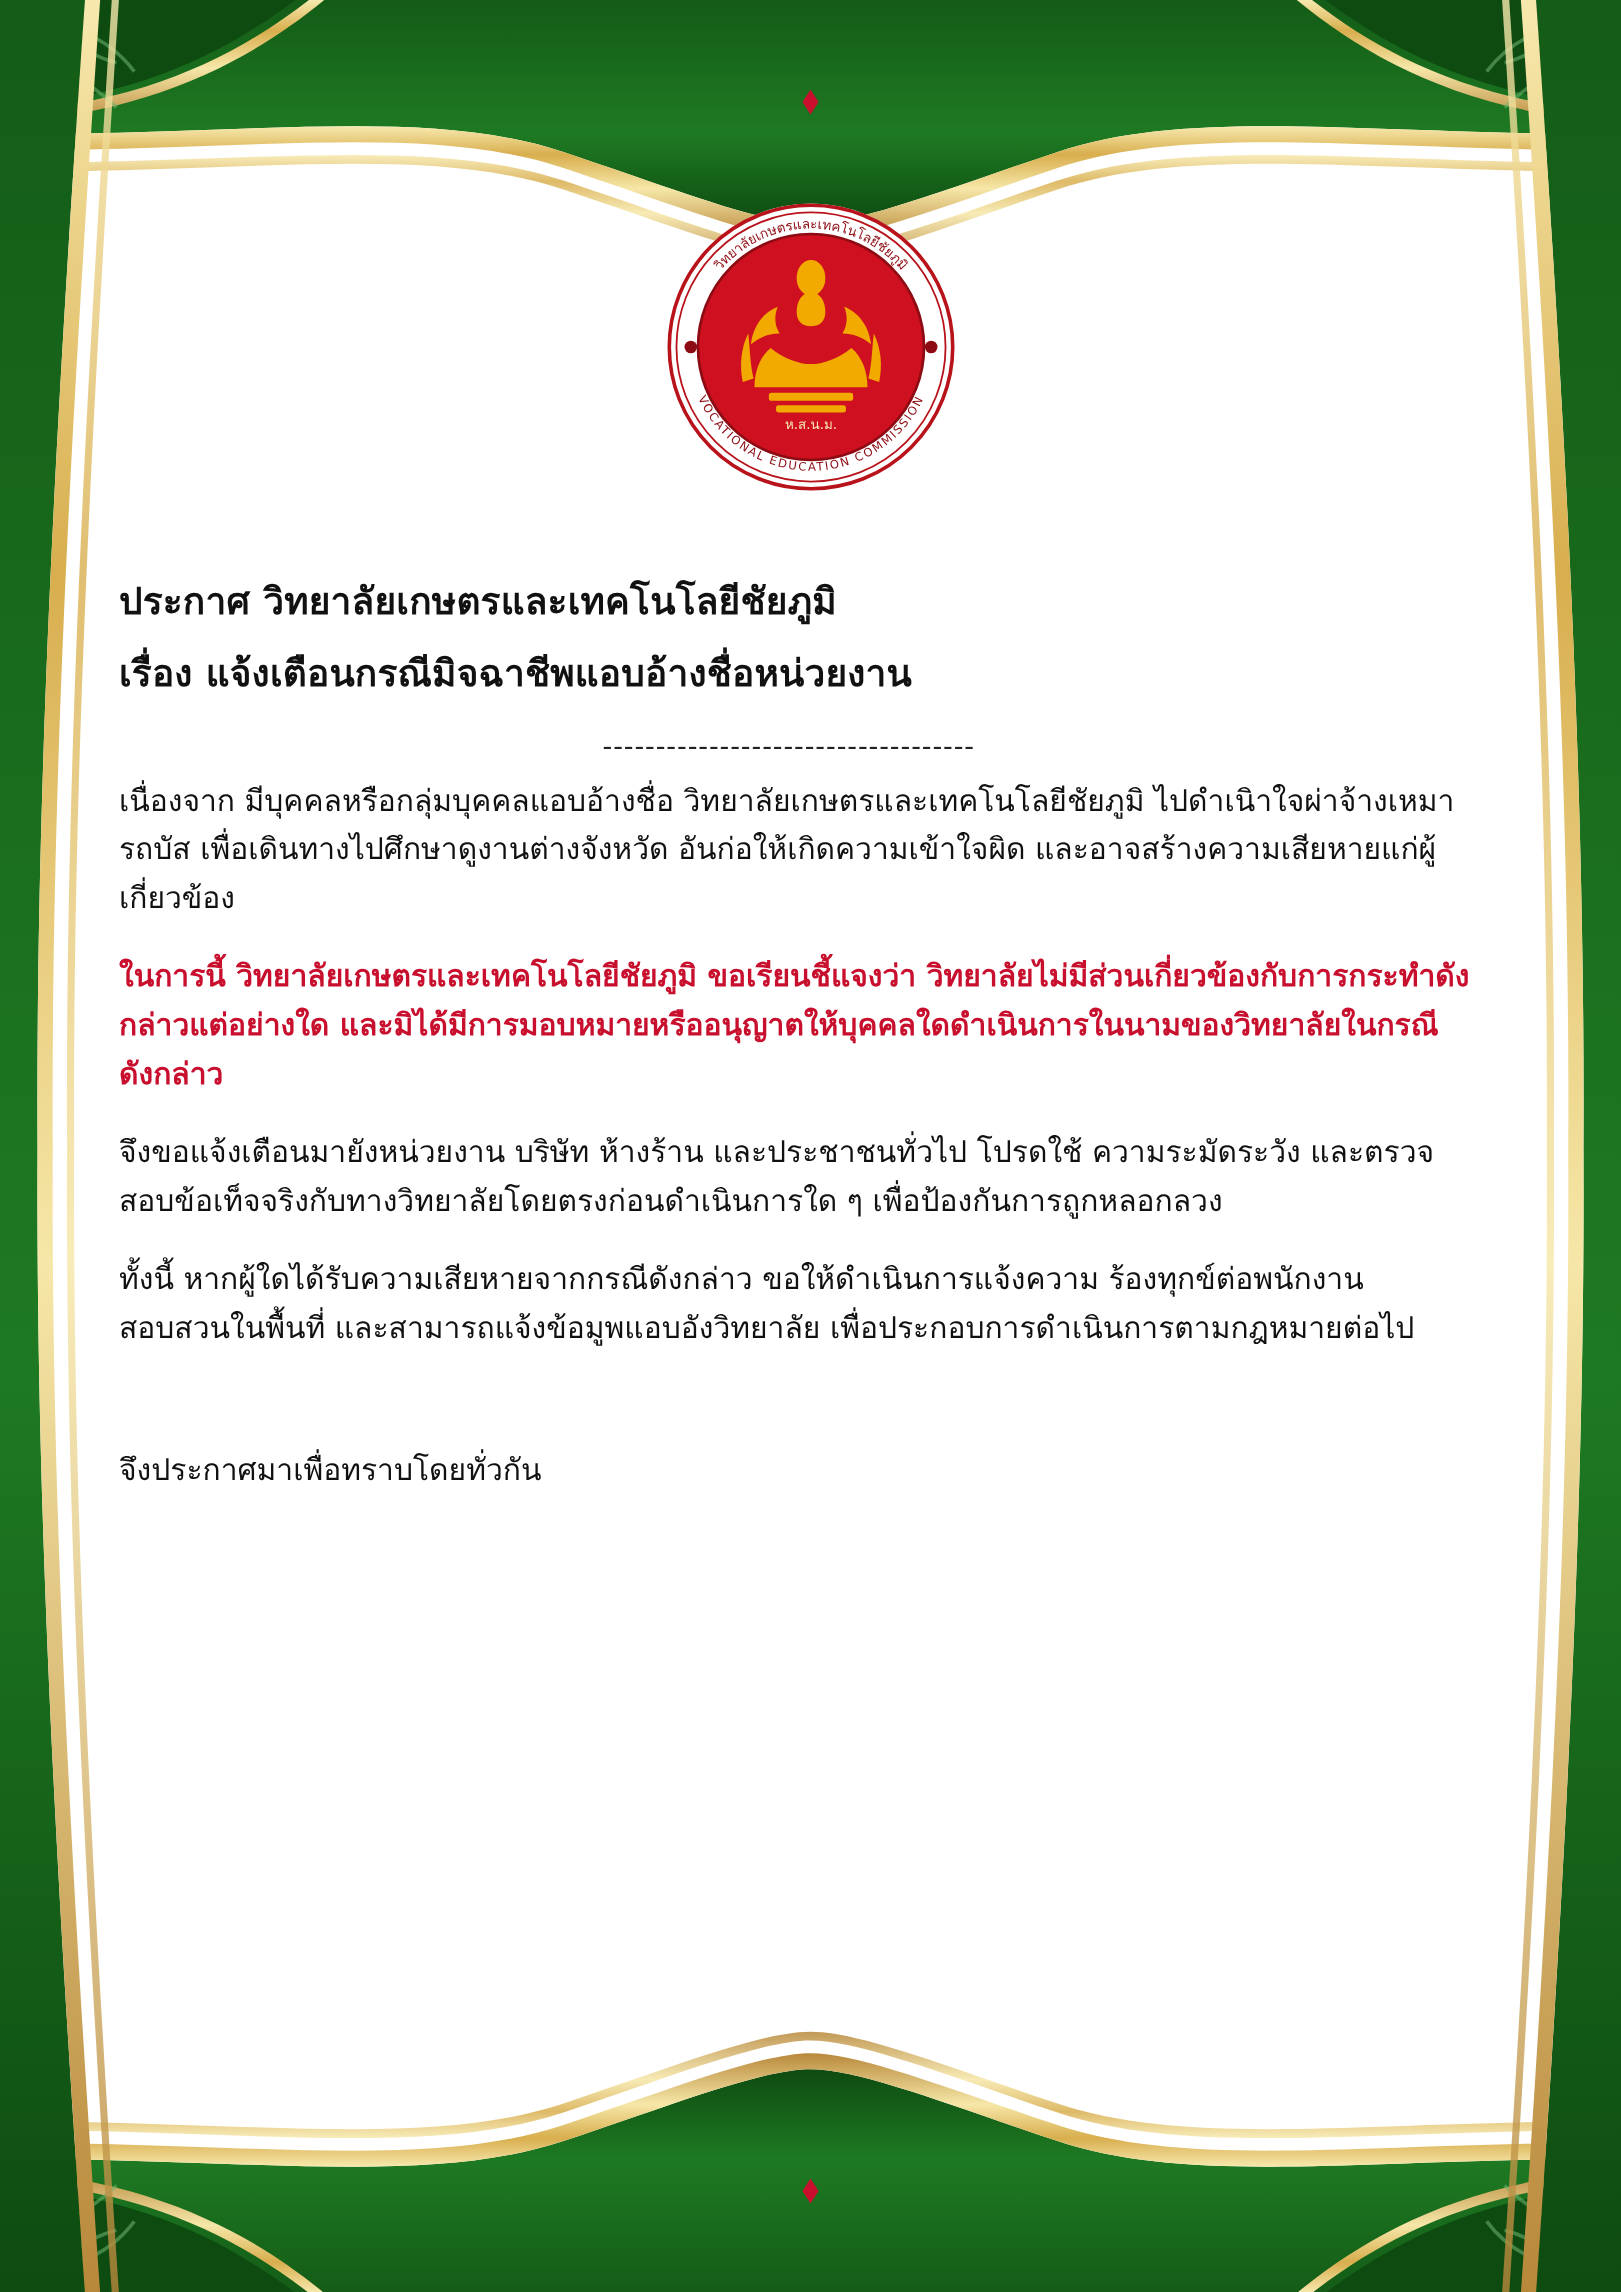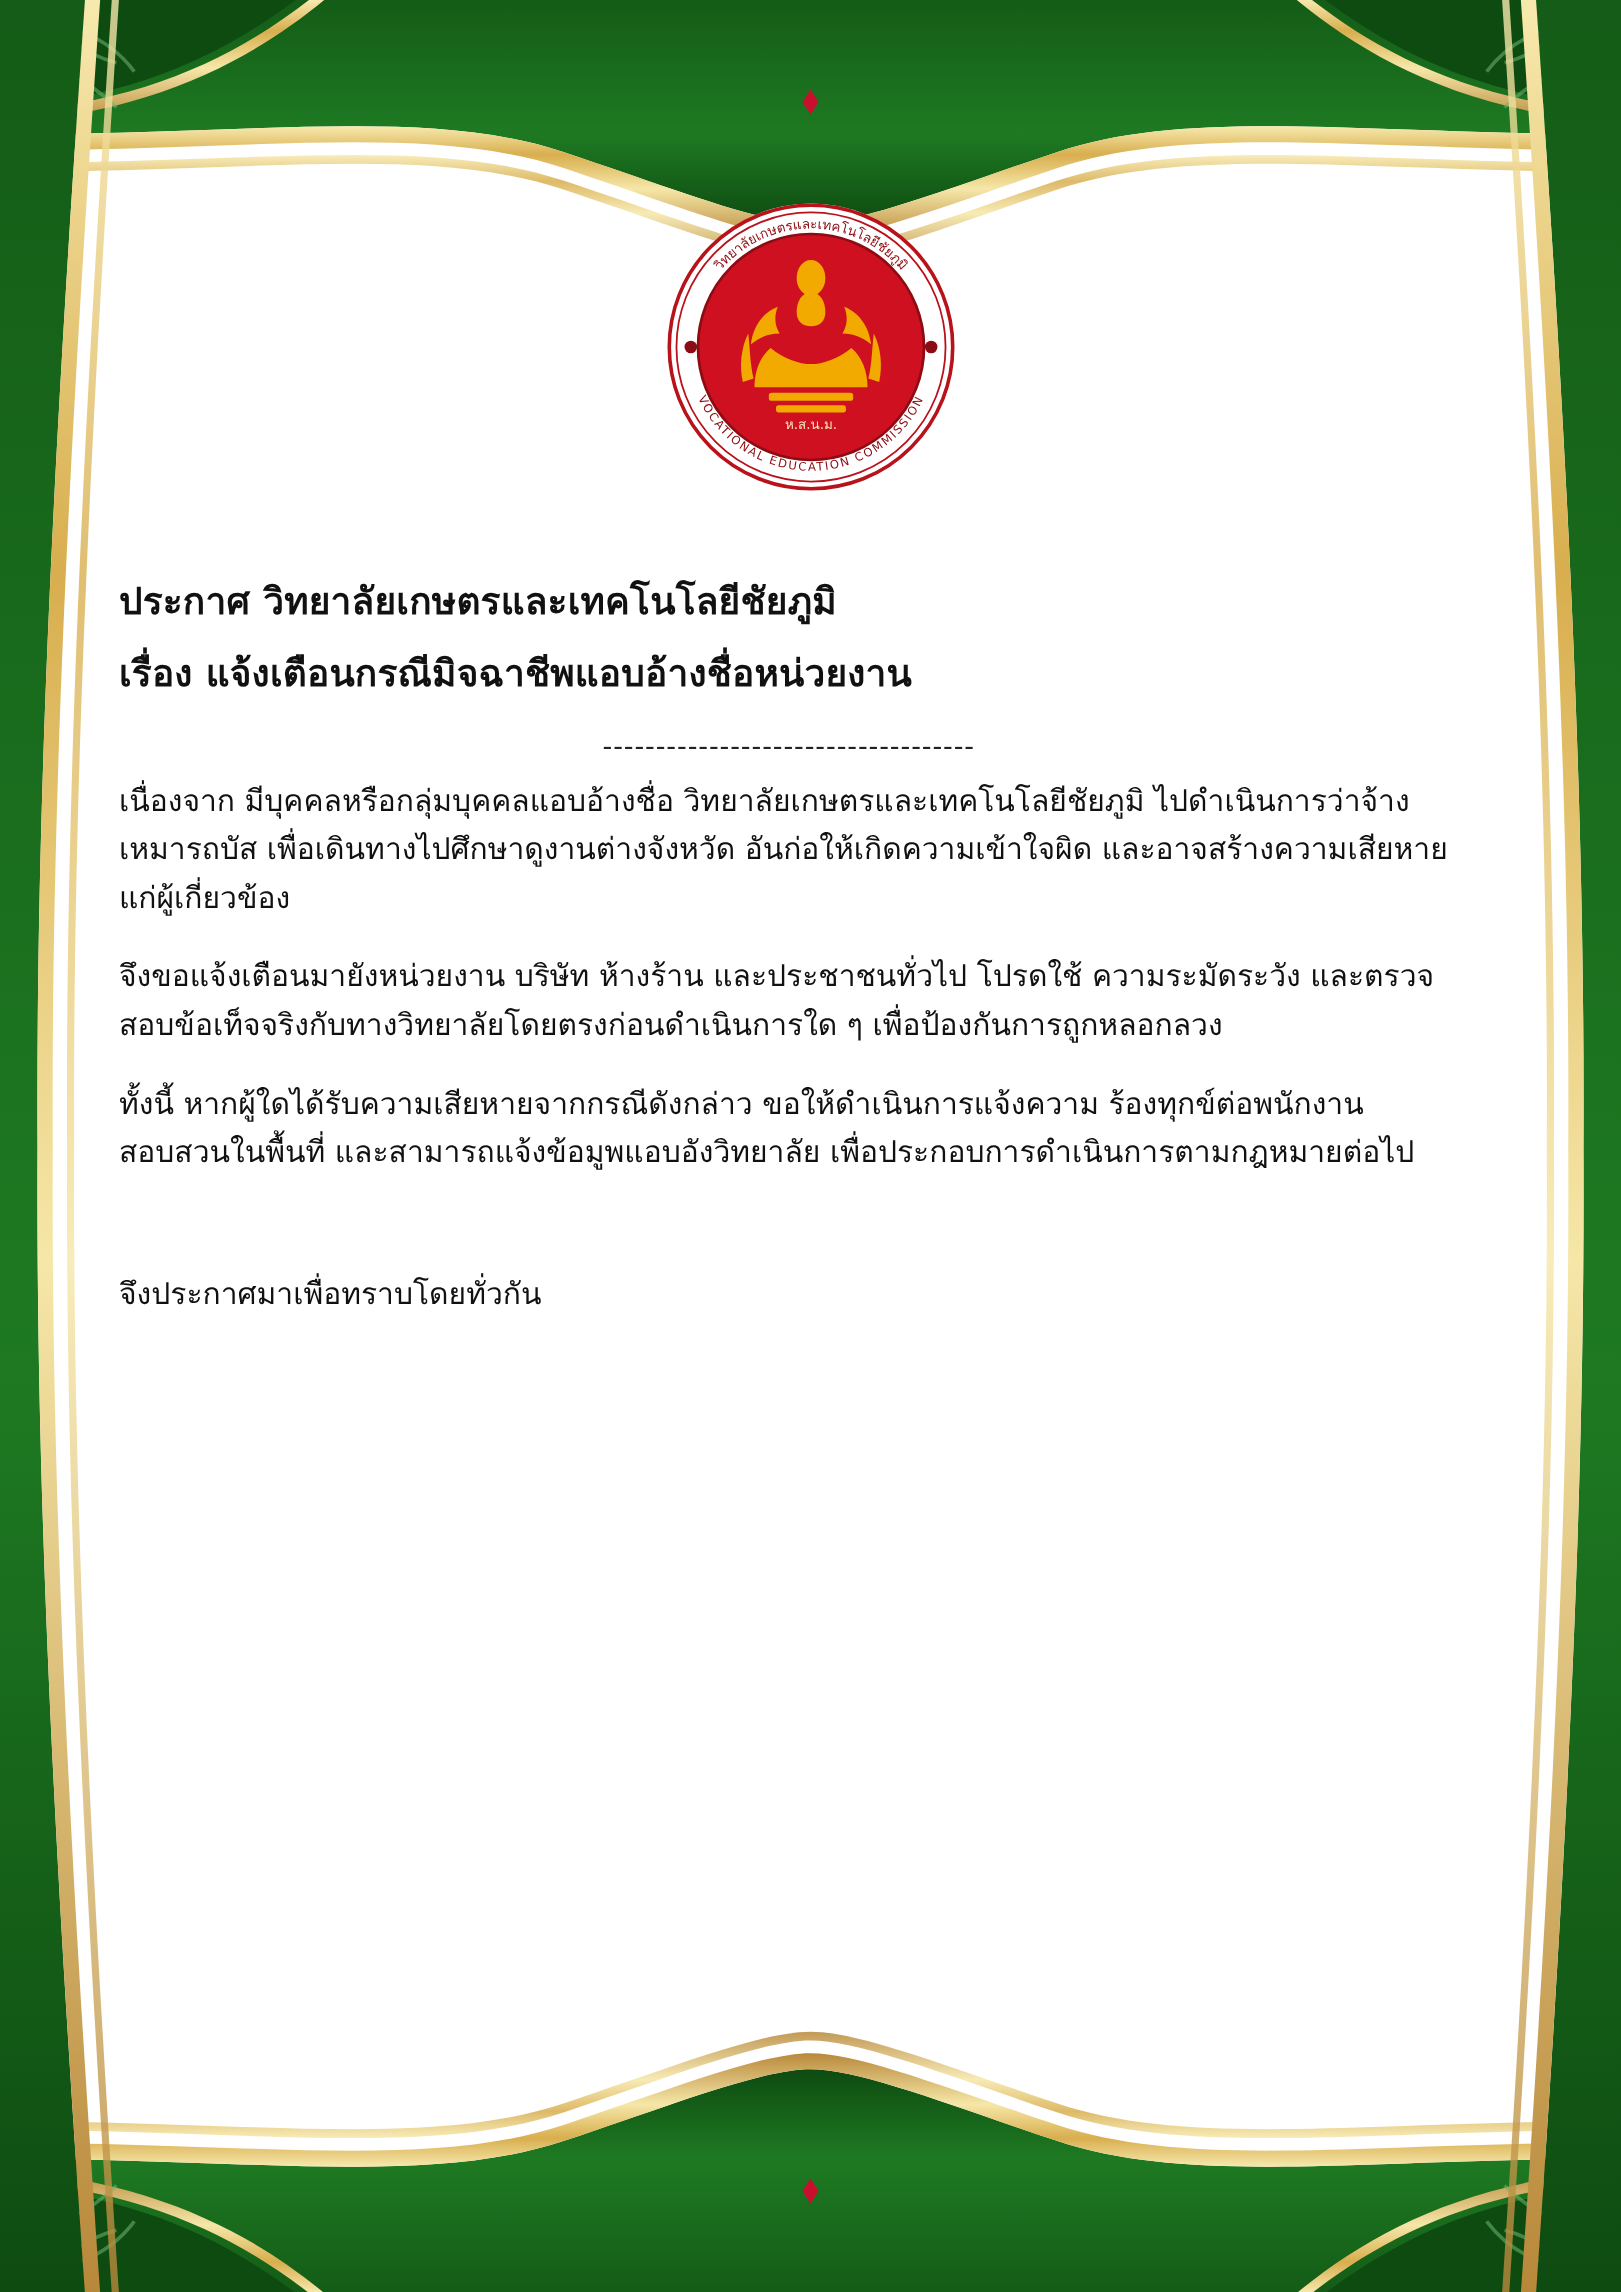--- a/index.html
+++ b/index.html
@@ -244,22 +244,23 @@
 
   <div class="content">
 
     <div class="title-block">
       <div>ประกาศ วิทยาลัยเกษตรและเทคโนโลยีชัยภูมิ</div>
       <div class="title-line-2">เรื่อง แจ้งเตือนกรณีมิจฉาชีพแอบอ้างชื่อหน่วยงาน</div>
     </div>
 
     <div class="rule">-----------------------------------</div>
 
-    <p class="para">เนื่องจาก มีบุคคลหรือกลุ่มบุคคลแอบอ้างชื่อ วิทยาลัยเกษตรและเทคโนโลยีชัยภูมิ ไปดำเนินการว่าจ้างเหมารถบัส เพื่อเดินทางไปศึกษาดูงานต่างจังหวัด อันก่อให้เกิดความเข้าใจผิด และอาจสร้างความเสียหายแก่ผู้เกี่ยวข้อง</p>
-
+    <p class="para">เนื่องจาก มีบุคคลหรือกลุ่มบุคคลแอบอ้างชื่อ วิทยาลัยเกษตรและเทคโนโลยีชัยภูมิ ไปดำเนิาใจผ่าจ้างเหมารถบัส เพื่อเดินทางไปศึกษาดูงานต่างจังหวัด อันก่อให้เกิดความเข้าใจผิด และอาจสร้างความเสียหายแก่ผู้เกี่ยวข้อง</p>
+
+    <p class="para red">ในการนี้ วิทยาลัยเกษตรและเทคโนโลยีชัยภูมิ ขอเรียนชี้แจงว่า วิทยาลัยไม่มีส่วนเกี่ยวข้องกับการกระทำดังกล่าวแต่อย่างใด และมิได้มีการมอบหมายหรืออนุญาตให้บุคคลใดดำเนินการในนามของวิทยาลัยในกรณีดังกล่าว</p>
 
     <p class="para gap">จึงขอแจ้งเตือนมายังหน่วยงาน บริษัท ห้างร้าน และประชาชนทั่วไป โปรดใช้ ความระมัดระวัง และตรวจสอบข้อเท็จจริงกับทางวิทยาลัยโดยตรงก่อนดำเนินการใด ๆ เพื่อป้องกันการถูกหลอกลวง</p>
 
     <p class="para gap">ทั้งนี้ หากผู้ใดได้รับความเสียหายจากกรณีดังกล่าว ขอให้ดำเนินการแจ้งความ ร้องทุกข์ต่อพนักงานสอบสวนในพื้นที่ และสามารถแจ้งข้อมูพแอบอังวิทยาลัย เพื่อประกอบการดำเนินการตามกฎหมายต่อไป</p>
 
     <p class="closing">จึงประกาศมาเพื่อทราบโดยทั่วกัน</p>
 
     <div class="spacer-bottom"></div>
   </div>
 </div>

